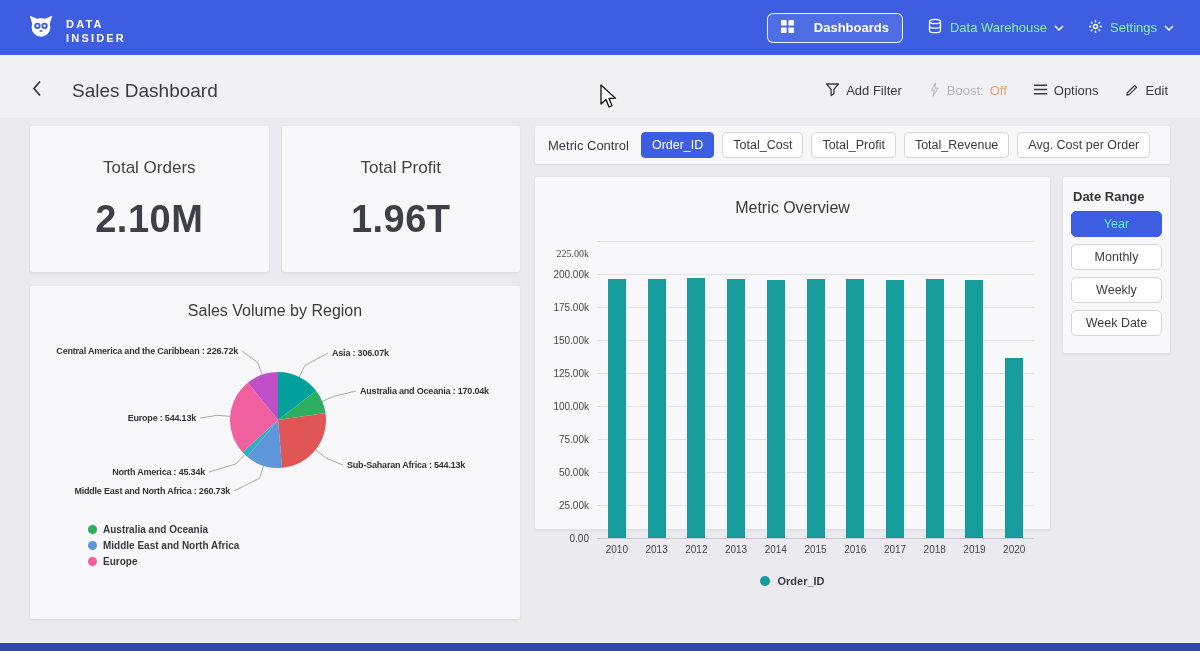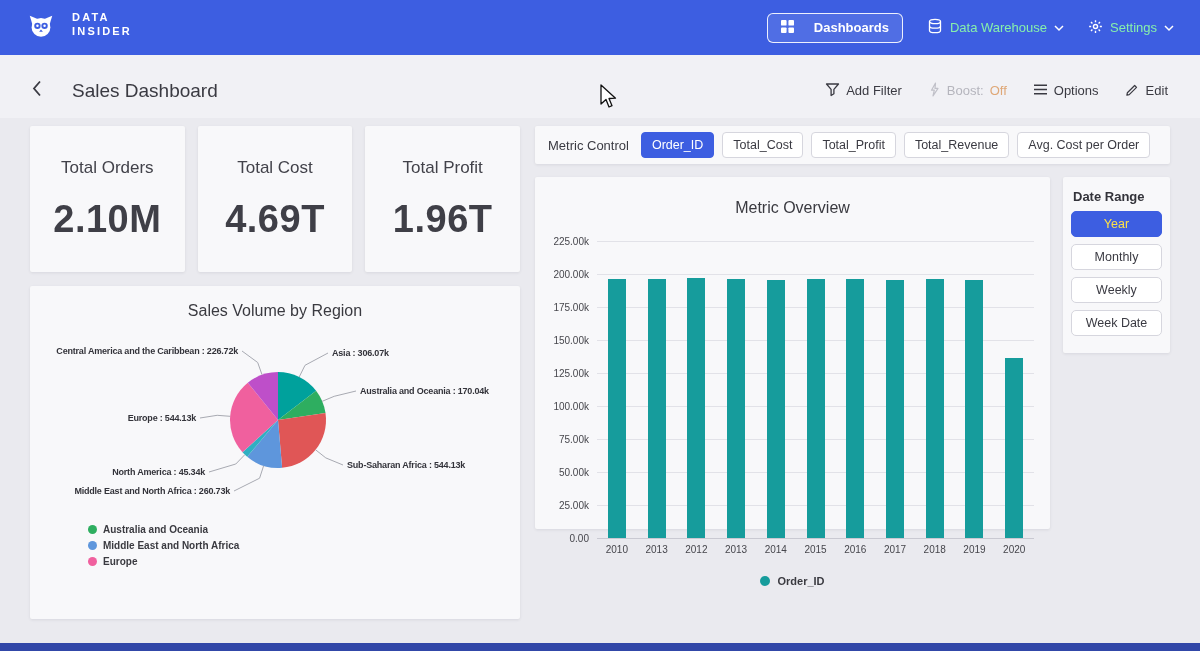--- a/index.html
+++ b/index.html
@@ -10,21 +10,21 @@
     position:relative;
     color:#3a3a42;
   }
 
   
   .topbar {
     height:55px; background:#3D5EE1;
     display:flex; align-items:center; justify-content:space-between;
     padding:0 26px;
   }
-  .brand { display:flex; align-items:flex-start; gap:16px; }
+  .brand { display:flex; align-items:flex-end; gap:10px; }
   .brand-text { display:flex; flex-direction:column; gap:2px; }
   .brand-text span {
     color:#fff; font-size:11px; font-weight:bold; letter-spacing:2.2px; line-height:1.1;
   }
   .nav-right { display:flex; align-items:center; gap:24px; }
   .nav-btn {
     display:flex; align-items:center; gap:20px;
     border:1.6px solid rgba(255,255,255,0.9); border-radius:6px;
     background:rgba(255,255,255,0.10);
     padding:6px 13px; color:#fff; font-size:13px; font-weight:bold; cursor:pointer;
@@ -108,21 +108,21 @@
   .chart-legend .dot { width:10px; height:10px; }
 
   
   .date-panel { width:107px; flex:none; padding:12px 8px; height:176px; }
   .date-title { font-size:13px; font-weight:bold; color:#33333a; margin:0 0 6px 2px; }
   .date-btn {
     display:block; width:100%; margin-top:7px; padding:5px 0; text-align:center;
     font-family:inherit; font-size:12.5px; color:#3a3a42;
     background:#fff; border:1px solid #D6D6DE; border-radius:5px; cursor:pointer;
   }
-  .date-btn.selected { background:#3D5EE1; border-color:#3D5EE1; color:#fde047; }
+  .date-btn.selected { background:#3D5EE1; border-color:#3D5EE1; color:#5eead4; }
 
   
   .footer-strip { position:absolute; left:0; right:0; bottom:0; height:8px; background:#3147A8; }
 
   
   .cursor { position:absolute; left:598px; top:84px; z-index:50; pointer-events:none; }
 
   svg text { font-family:"Liberation Sans", sans-serif; }
 </style>
 </head>
@@ -239,24 +239,20 @@
   </div>
 </header>
 
 <main class="main">
 
   <div class="left-col">
     <div class="kpi-row">
       <section class="card kpi-card">
         <div class="kpi-label">Total Orders</div>
         <div class="kpi-value">2.10M</div>
-      </section>
-      <section class="card kpi-card">
-        <div class="kpi-label">Total Cost</div>
-        <div class="kpi-value">4.69T</div>
       </section>
       <section class="card kpi-card">
         <div class="kpi-label">Total Profit</div>
         <div class="kpi-value">1.96T</div>
       </section>
     </div>
 
     <section class="card pie-card">
       <h2 class="card-title">Sales Volume by Region</h2>
       <svg id="pie-svg" viewBox="0 0 490 190">
@@ -311,21 +307,21 @@
           <button class="metric-btn">Total_Revenue</button>
           <button class="metric-btn">Avg. Cost per Order</button>
         </div>
     </div>
 
     <div class="chart-row">
       <section class="card chart-card">
         <h2 class="card-title chart-title">Metric Overview</h2>
         <div class="bar-chart">
           <div class="y-labels" id="y-labels">
-              <div class="ytick" style="top: 0px;">225.00k</div>
+              <div class="ytick" style="top: 12px; font-family: Liberation Serif, serif;">225.00k</div>
               <div class="ytick" style="top: 33px;">200.00k</div>
               <div class="ytick" style="top: 66px;">175.00k</div>
               <div class="ytick" style="top: 99px;">150.00k</div>
               <div class="ytick" style="top: 132px;">125.00k</div>
               <div class="ytick" style="top: 165px;">100.00k</div>
               <div class="ytick" style="top: 198px;">75.00k</div>
               <div class="ytick" style="top: 231px;">50.00k</div>
               <div class="ytick" style="top: 264px;">25.00k</div>
               <div class="ytick" style="top: 297px;">0.00</div>
             </div>

